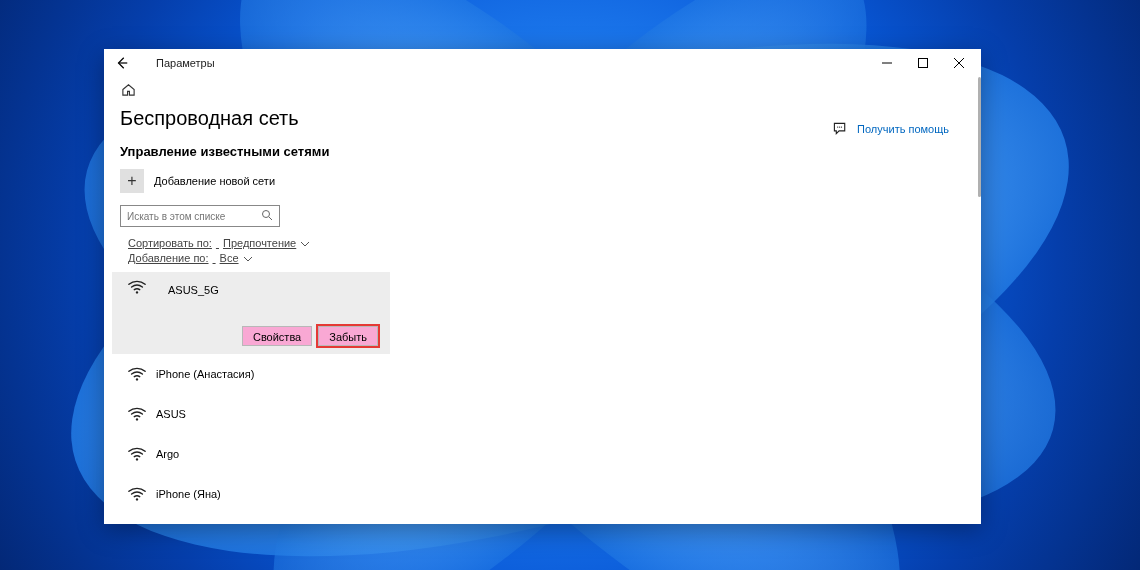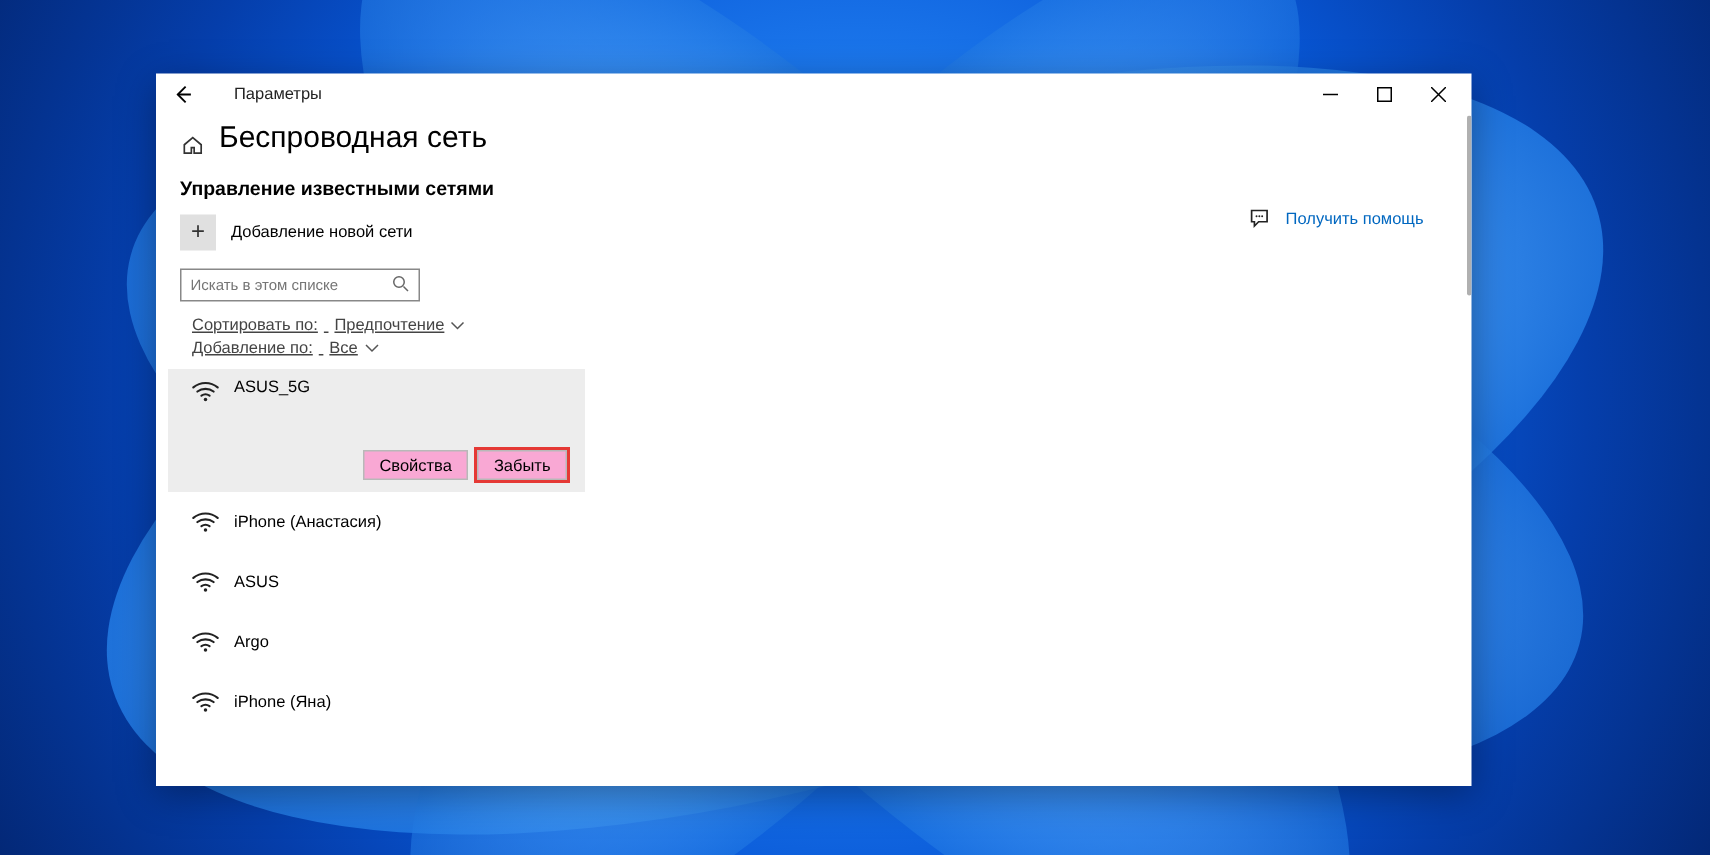--- a/index.html
+++ b/index.html
@@ -77,23 +77,24 @@
     position: absolute;
     right: 0; top: 0;
     width: 3px;
     height: 120px;
     background: #b0b0b0;
     border-radius: 2px;
   }
 
   .page-header {
     display: flex;
-    align-items: flex-end;
+    align-items: flex-start;
     padding: 4px 0 10px 16px;
     gap: 10px;
+    flex-direction: column;
   }
   .page-header .home {
     width: 16px; height: 16px;
     display: flex; align-items: center; justify-content: center;
     color: #333;
   }
   .page-header h1 {
     margin: 0;
     font-size: 20px;
     font-weight: 400;
@@ -167,21 +168,21 @@
     min-height: 28px;
   }
   .net-item.expanded {
     flex-direction: column;
     align-items: stretch;
     background: #ededed;
     padding: 6px 8px 8px 16px;
     width: 254px;
   }
   .net-item.expanded .row1 {
-    display: flex; align-items: flex-start; gap: 10px;
+    display: flex; align-items: flex-end; gap: 22px;
     padding-bottom: 20px;
   }
   .net-item.expanded .row2 {
     display: flex; justify-content: flex-end; gap: 6px;
     padding-right: 4px;
   }
 
   .wifi-icon {
     width: 18px; height: 18px;
     display: flex; align-items: center; justify-content: center;
@@ -202,21 +203,21 @@
     box-sizing: border-box;
   }
   .btn.highlight {
     outline: 2px solid #e53935;
     outline-offset: 0;
   }
 
   .help-link {
     position: absolute;
     right: 32px;
-    top: 61px;
+    top: 44px;
     display: flex;
     align-items: center;
     gap: 8px;
     font-size: 11px;
   }
   .help-link .icon {
     width: 16px; height: 16px;
     color: #222;
   }
   .help-link .txt { color: #0067c0; }

